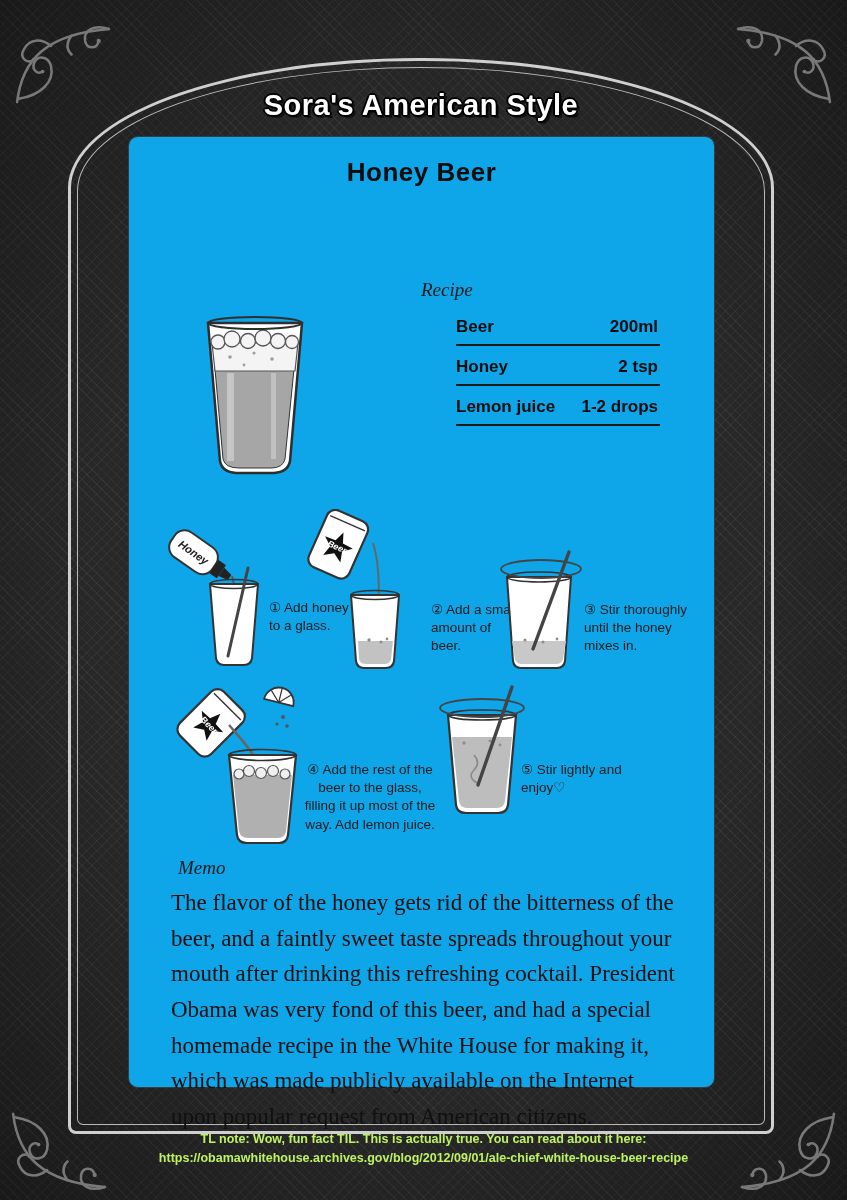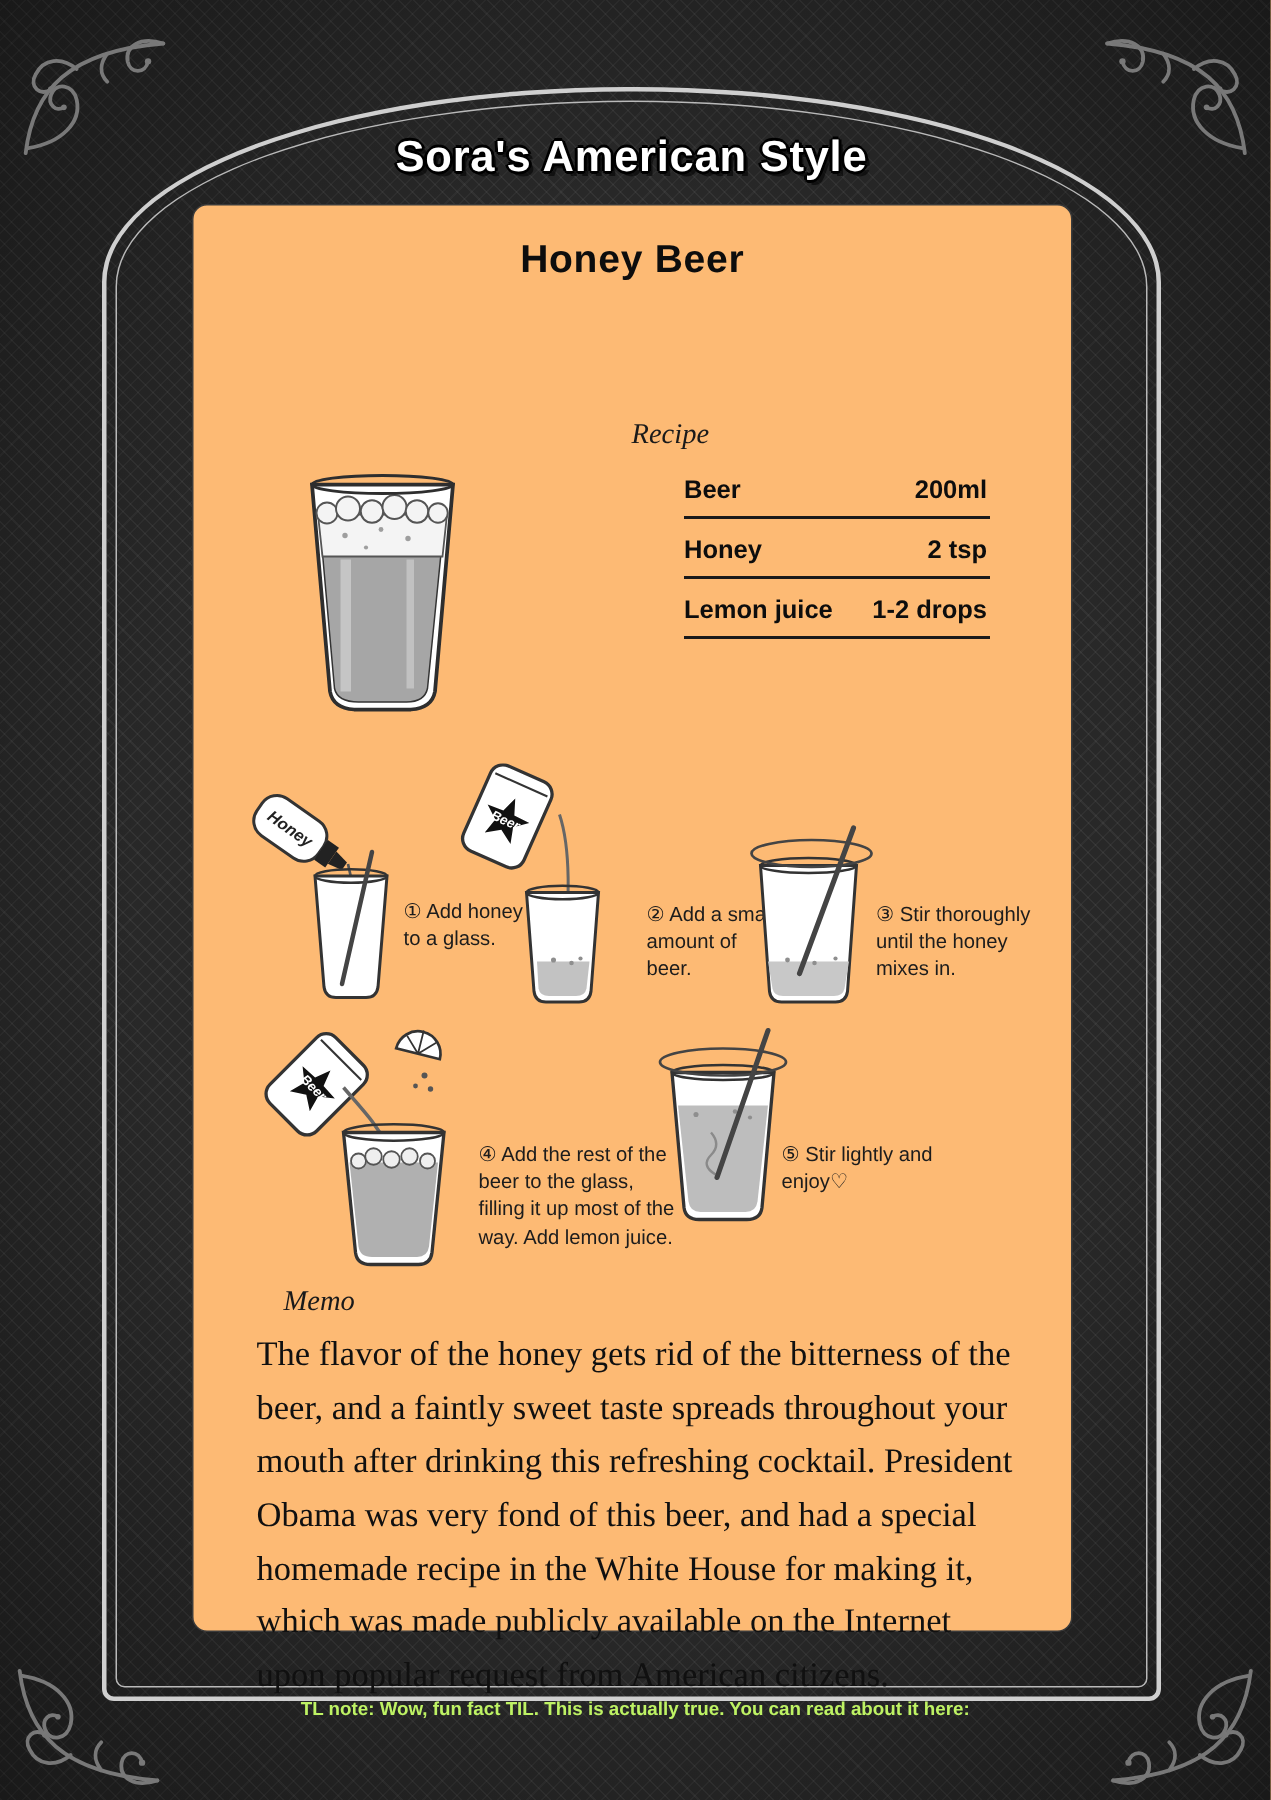--- a/index.html
+++ b/index.html
@@ -33,50 +33,50 @@
   .panel-title{
     position:absolute;top:28px;left:0;width:100%;text-align:center;
     font-size:29px;font-weight:bold;letter-spacing:.5px;color:#ffffff;
     text-shadow:-2px 0 #000,2px 0 #000,0 -2px #000,0 2px #000,
       -1px -1px #000,1px 1px #000,-1px 1px #000,1px -1px #000,3px 3px 0 rgba(0,0,0,.55);
   }
 
   
   .card{
     position:absolute;left:128px;top:136px;width:585px;height:950px;
-    background:#fdba74;border:1.5px solid #3a3a3a;border-radius:10px;
+    background:#0ea5e9;border:1.5px solid #3a3a3a;border-radius:10px;
     color:#111;
   }
   .recipe-title{
     position:absolute;top:20px;left:0;width:100%;text-align:center;
     font-size:26px;font-weight:bold;letter-spacing:.5px;color:#0d0d0d;
   }
   .section-label{
     font-family:"Liberation Serif",serif;font-style:italic;font-size:19px;color:#1a1a1a;
   }
   .recipe-label{position:absolute;left:292px;top:142px;}
-  .memo-label{position:absolute;left:60px;top:720px;}
+  .memo-label{position:absolute;left:49px;top:720px;}
 
   .main-glass{position:absolute;left:67px;top:176px;}
 
   .ingredients{position:absolute;left:327px;top:176px;width:204px;}
   .ingredient-row{
     display:flex;justify-content:space-between;align-items:baseline;
     border-bottom:2px solid #1a1a1a;padding:4px 2px 7px 0;margin-bottom:7px;
     font-size:17px;font-weight:bold;color:#0d0d0d;
   }
 
   .illus{position:absolute;}
   .step-caption{
     position:absolute;font-size:13.5px;line-height:1.35;color:#1c1c1c;
   }
   .cap1{left:140px;top:462px;width:84px;}
   .cap2{left:302px;top:464px;width:90px;}
   .cap3{left:455px;top:464px;width:114px;}
-  .cap4{left:190px;top:624px;width:138px;}
+  .cap4{left:172px;top:624px;width:138px;text-align:center;}
   .cap5{left:392px;top:624px;width:120px;}
   .il1{left:37px;top:389px;}
   .il2{left:160px;top:372px;}
   .il3{left:370px;top:412px;}
   .il4{left:44px;top:540px;}
   .il5{left:305px;top:548px;}
 
   .memo-text{
     position:absolute;left:42px;top:748px;width:506px;
     font-family:"Liberation Serif",serif;font-size:23px;line-height:1.55;color:#101010;
@@ -289,13 +289,14 @@
     <line x1="78" y1="2" x2="44" y2="100" stroke="#444" stroke-width="3.4" stroke-linecap="round"></line>
   </svg>
   <div class="step-caption cap5">⑤ Stir lightly and enjoy♡</div>
 
   <div class="section-label memo-label">Memo</div>
   <div class="memo-text">The flavor of the honey gets rid of the bitterness of the beer, and a faintly sweet taste spreads throughout your mouth after drinking this refreshing cocktail.  President Obama was very fond of this beer, and had a special homemade recipe in the White House for making it, which was made publicly available on the Internet upon popular request from American citizens.</div>
 </div>
 
 <div class="footer">
   <div class="line1">TL note: Wow, fun fact TIL. This is actually true. You can read about it here:</div>
+  <div class="line2">https://obamawhitehouse.archives.gov/blog/2012/09/01/ale-chief-white-house-beer-recipe</div>
 </div>
 
 </body></html>

